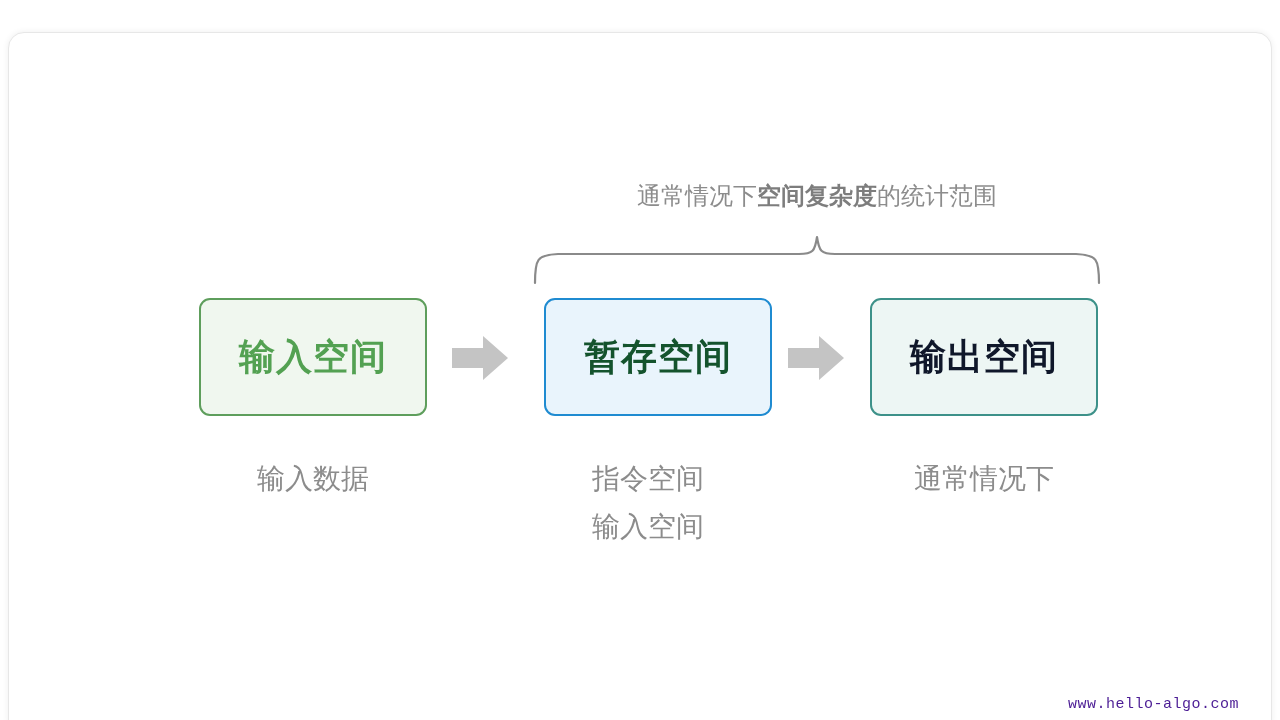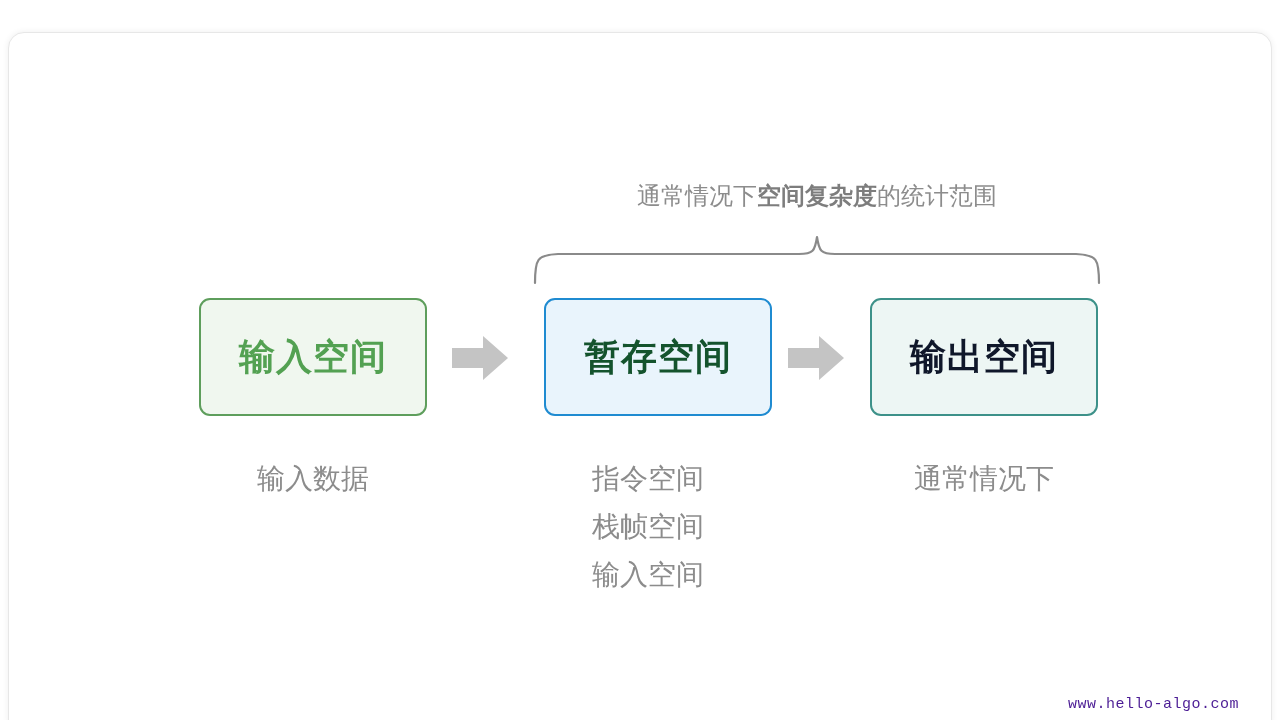--- a/index.html
+++ b/index.html
@@ -170,21 +170,20 @@
     <svg class="flow-arrow" id="arrow-2" viewBox="0 0 60 46">
       <polygon points="2,13 33,13 33,1 58,23 33,45 33,33 2,33" fill="#c4c4c4"></polygon>
     </svg>
 
     <div class="caption-col" id="captions-input">
       <span class="caption-line">输入数据</span>
     </div>
 
     <div class="caption-col" id="captions-temp">
       <span class="caption-line">指令空间</span>
-      <span class="caption-line">栈帧空间</span>
       <span class="caption-line">输入空间</span>
     </div>
 
     <div class="caption-col" id="captions-output">
       <span class="caption-line">通常情况下</span>
     </div>
 
     <div id="watermark">www.hello-algo.com</div>
 
   </div>

